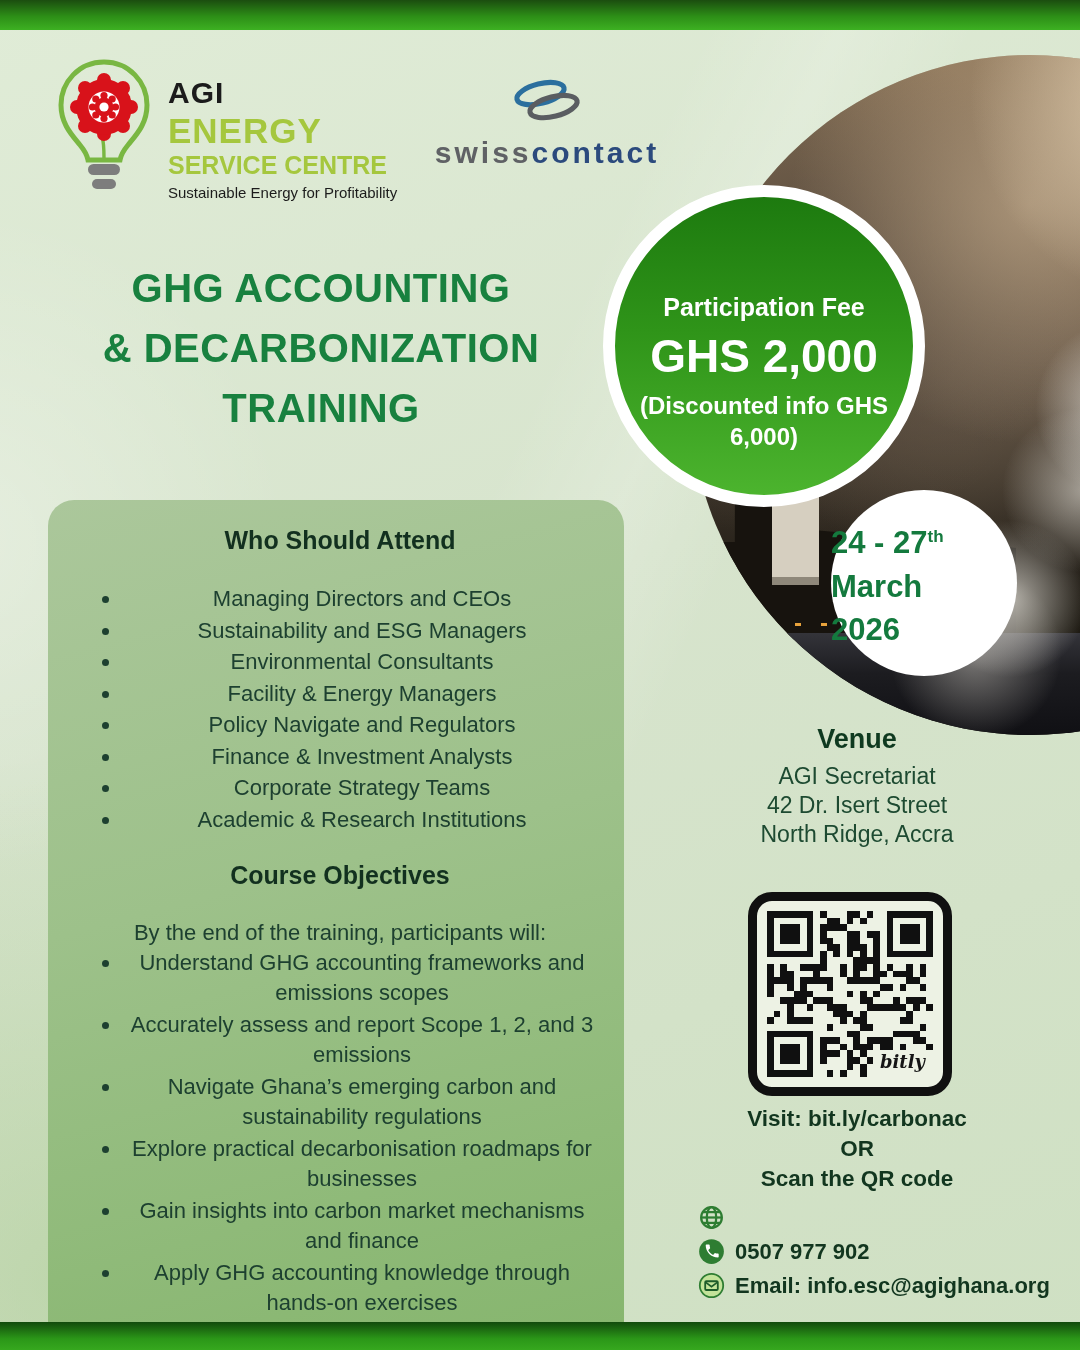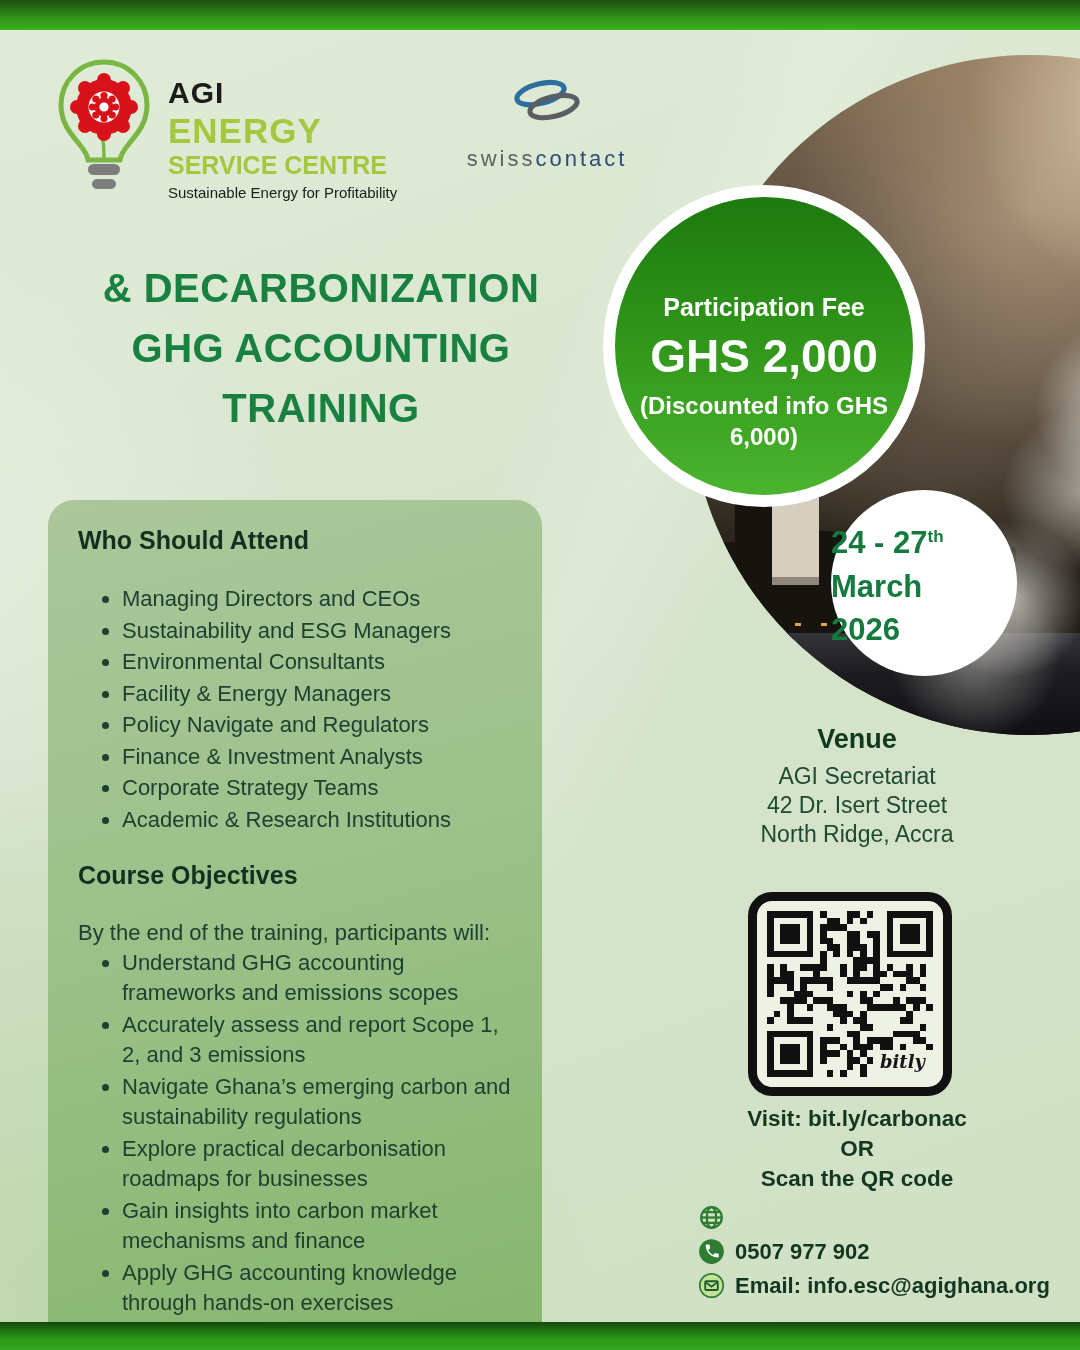--- a/index.html
+++ b/index.html
@@ -19,21 +19,21 @@
 
   
   .agi-logo{position:absolute;left:52px;top:56px;display:flex;}
   .agi-text{margin-left:12px;padding-top:22px;line-height:1;}
   .agi-acronym{font-size:30px;font-weight:bold;color:#1b1b1b;letter-spacing:1px;}
   .agi-line1{font-size:35px;font-weight:bold;color:#a5c73e;margin-top:5px;letter-spacing:1px;}
   .agi-line2{font-size:25px;font-weight:bold;color:#a5c73e;margin-top:5px;}
   .agi-tagline{font-size:15px;font-weight:normal;color:#1c1c1c;margin-top:7px;}
 
   .sc-logo{position:absolute;left:402px;top:74px;width:290px;text-align:center;}
-  .sc-word{font-size:22px;letter-spacing:3px;margin-top:14px;}
+  .sc-word{font-size:30px;letter-spacing:3px;margin-top:4px;font-weight:bold;}
   .sc-word .sw{color:#5f6165;}
   .sc-word .sc{color:#2b4a7d;}
 
   
   .title{position:absolute;left:34px;top:258px;width:574px;text-align:center;
     color:#18813f;font-weight:bold;font-size:40px;line-height:60px;letter-spacing:0.5px;}
 
   
   .photo{position:absolute;left:690px;top:55px;width:680px;height:680px;border-radius:50%;overflow:hidden;
     background:linear-gradient(180deg,#8e7659 0%,#77634d 28%,#5e4f41 45%,#41382d 60%,#221d16 76%,#111008 100%);}
@@ -65,23 +65,23 @@
   .fee-amount{font-size:46px;font-weight:bold;margin-top:7px;}
   .fee-discount{font-size:24px;font-weight:bold;line-height:31px;margin-top:7px;}
 
   
   .date-badge{position:absolute;left:831px;top:490px;width:186px;height:186px;border-radius:50%;
     background:#ffffff;text-align:left;color:#147a3e;font-weight:bold;font-size:31px;line-height:43px;
     padding-top:0;display:flex;flex-direction:column;justify-content:center;}
   .date-badge sup{font-size:0.55em;}
 
   
-  .panel{position:absolute;left:48px;top:500px;width:494px;height:822px;
+  .panel{position:absolute;left:48px;top:500px;width:576px;height:822px;
     border-radius:26px 26px 0 0;box-sizing:border-box;padding:26px 22px 0 30px;
-    background:linear-gradient(165deg,#abc79b 0%,#9dc18a 45%,#87b66f 100%);}
+    background:linear-gradient(165deg,#abc79b 0%,#9dc18a 45%,#87b66f 100%);text-align:center;}
   .panel h3{margin:0;font-size:25px;font-weight:bold;color:#12301f;}
   .panel ul{margin:29px 0 0 0;padding-left:44px;font-size:22px;line-height:29.5px;color:#1d4030;}
   .panel ul.obj{margin-top:2px;line-height:30px;}
   .panel ul li{margin-bottom:2px;}
   .panel .intro{margin-top:30px;font-size:22px;color:#1d4030;}
   .panel .h-obj{margin-top:27px;}
 
   
   .venue{position:absolute;left:640px;top:724px;width:434px;text-align:center;}
   .venue h3{margin:0;font-size:27px;font-weight:bold;color:#0f3a20;}
@@ -161,22 +161,22 @@
     <div class="clouds"></div>
     <div class="ship"></div>
     <div class="tower"></div>
 
     <div class="water"></div>
     <div class="steam"></div>
     <div class="lights"></div>
   </div>
 
   <div class="title">
+    <div>GHG ACCOUNTING</div>
     <div>&amp; DECARBONIZATION</div>
-    <div>GHG ACCOUNTING</div>
     <div>TRAINING</div>
   </div>
 
   <div class="fee-badge">
     <div class="fee-label">Participation Fee</div>
     <div class="fee-amount">GHS 2,000</div>
     <div class="fee-discount">
       <div>(Discounted info GHS</div>
       <div>6,000)</div>
     </div>

